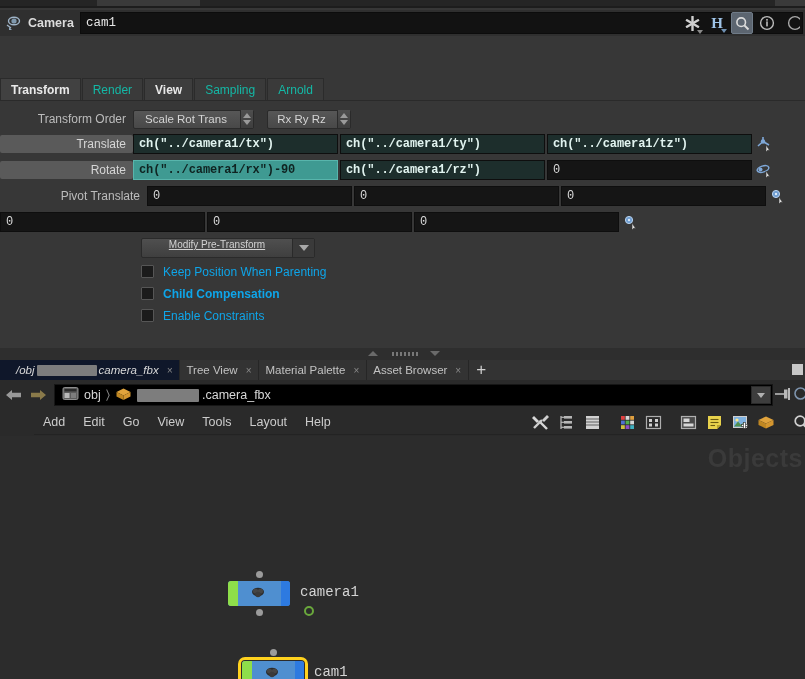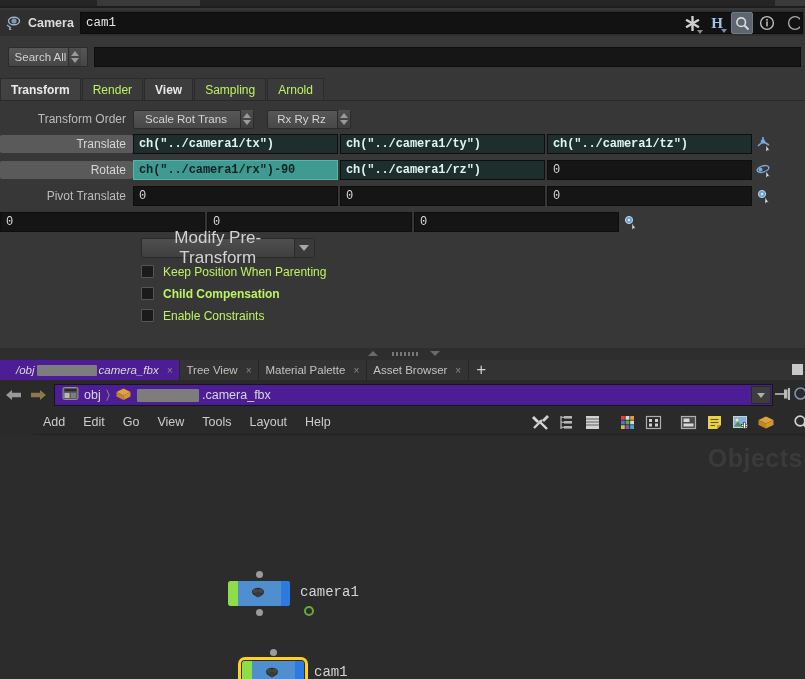--- a/index.html
+++ b/index.html
@@ -48,21 +48,21 @@
           border-left:1px solid #2b2b2b; display:flex; flex-direction:column;
           align-items:center; justify-content:center; gap:2px; }
   .spin i { display:block; width:0;height:0;border-left:4px solid transparent;border-right:4px solid transparent; }
   .spin .up { border-bottom:5px solid #9a9a9a; }
   .spin .dn { border-top:5px solid #9a9a9a; }
   .search-input { margin-left:6px; flex:1 1 auto; height:20px; background:#161616; border:1px solid #0d0d0d; margin-right:4px; }
 
   
   .ptabs { position:absolute; left:0; top:70px; width:805px; height:23px; border-bottom:1px solid #2a2a2a; display:flex; align-items:flex-end; }
   .ptab { height:22px; padding:0 10px; display:flex; align-items:center; font-size:12px;
-          color:#bef264; border:1px solid #2b2b2b; border-bottom:none; background:#3a3a3a; margin-right:1px; }
+          color:#14b8a6; border:1px solid #2b2b2b; border-bottom:none; background:#3a3a3a; margin-right:1px; }
   .ptab.active { background:#414141; color:#eaeaea; font-weight:bold; }
   .ptab.bold { color:#e8e8e8; font-weight:bold; background:#3d3d3d; }
   .ptabs .fill { flex:1 1 auto; height:22px; }
 
   
   .prow { position:absolute; left:0; height:22px; display:flex; align-items:center; }
   .plabel { width:133px; text-align:right; padding-right:7px; font-size:12px; color:#bcbcbc;
             height:18px; line-height:18px; }
   .plabel.chip { background:#5a5a5a; border-radius:2px; color:#d6d6d6; }
   .pfields { display:flex; gap:2px; }
@@ -72,56 +72,56 @@
   .pf.expr { background:#1d2e2c; color:#e2f4f0; font-weight:bold; }
   .pf.exprsel { background:#3f9a92; color:#0f2321; font-weight:bold; border:1px solid #58b5ac; }
   .prowicon { width:24px; height:20px; display:flex; align-items:center; justify-content:center; }
 
   
   .combo { height:19px; background:linear-gradient(#575757,#484848); border:1px solid #2a2a2a;
            border-radius:2px; display:flex; align-items:center; color:#d4d4d4; font-size:11.5px; }
   .combo .cl { flex:1 1 auto; text-align:center; padding:0 8px; }
 
   .pulldown { height:20px; background:linear-gradient(#4f4f4f,#3f3f3f); border:1px solid #2a2a2a;
-              border-radius:2px; display:flex; align-items:center; color:#d2d2d2; font-size:17px; }
+              border-radius:2px; display:flex; align-items:flex-start; color:#d2d2d2; font-size:10px;text-decoration:underline; }
   .pulldown .pl { flex:1 1 auto; text-align:center; }
   .pulldown .pd { width:22px; height:18px; background:#3a3a3a; border-left:1px solid #2a2a2a;
                   display:flex; align-items:center; justify-content:center; }
   .pulldown .pd i { width:0;height:0;border-left:5px solid transparent;border-right:5px solid transparent;border-top:6px solid #a8a8a8; }
 
   
   .cbrow { position:absolute; display:flex; align-items:center; height:17px; }
   .cbox { width:13px; height:13px; background:#1b1b1b; border:1px solid #565656; border-radius:1px; }
-  .cblabel { margin-left:9px; font-size:12px; color:#bef264; }
+  .cblabel { margin-left:9px; font-size:12px; color:#0ea5e9; }
 
   
   .splitter { position:absolute; left:0; top:348px; width:805px; height:12px; background:#2e2e2e; }
   .sp-arrow { position:absolute; top:3px; width:0;height:0;
               border-left:5px solid transparent;border-right:5px solid transparent; }
   .sp-up { border-bottom:5px solid #6a6a6a; left:368px; }
   .sp-dn { border-top:5px solid #6a6a6a; left:430px; }
   .sp-grip { position:absolute; left:392px; top:4px; width:28px; height:4px;
              background-image:repeating-linear-gradient(to right,#777 0 2px,transparent 2px 4px); }
 
   
   .net-pane { position:absolute; left:0; top:360px; width:805px; height:319px; background:#2a2a2a; }
 
   .ntabs { position:absolute; left:0; top:0; width:805px; height:20px; background:#333; display:flex; align-items:center; }
   .ntab { height:20px; padding:0 7px 0 6px; display:flex; align-items:center; gap:8px;
           font-size:11.5px; color:#c2c2c2; border-right:1px solid #262626; }
-  .ntab.active { background:#4c1d95; color:#d8d8d8; font-style:italic;padding-left:16px; }
+  .ntab.active { background:#0f172a; color:#d8d8d8; font-style:italic;padding-left:16px; }
   .ntab .x { color:#8a8a8a; font-size:10px; }
   .redact { display:inline-block; height:11px; background:#7d7d7d; border-radius:1px; vertical-align:middle; }
   .nplus { width:24px; height:20px; display:flex; align-items:center; justify-content:center; color:#cfcfcf; font-size:17px; }
   .ntabs-end { position:absolute; right:2px; top:4px; width:11px; height:11px; background:#c9c9c9; }
 
   
   .crumb-row { position:absolute; left:0; top:22px; width:805px; height:26px; display:flex; align-items:center; }
   .navarrow { width:20px; height:20px; margin-left:4px; display:flex; align-items:center; justify-content:center; }
-  .crumb-box { flex:1 1 auto; height:22px; margin:0 2px 0 6px; background:#4c1d95;
+  .crumb-box { flex:1 1 auto; height:22px; margin:0 2px 0 6px; background:#000000;
                border:1px solid #161616; display:flex; align-items:center; position:relative; }
   .crumb-seg { display:flex; align-items:center; gap:5px; padding-left:7px; color:#d8d8d8; font-size:12.5px; }
   .crumb-sep { color:#888; margin:0 5px; font-size:13px; }
   .crumb-dd { position:absolute; right:1px; top:1px; width:20px; height:18px; background:#3d3d3d;
               border:1px solid #2a2a2a; display:flex; align-items:center; justify-content:center; }
   .crumb-dd i { width:0;height:0;border-left:4px solid transparent;border-right:4px solid transparent;border-top:5px solid #b0b0b0; }
 
   
   .menubar { position:absolute; left:0; top:50px; width:805px; height:25px; border-bottom:1px solid #232323;
              display:flex; align-items:flex-end;margin-left:34px; }
@@ -200,30 +200,20 @@
           </svg>
         </div>
         <div class="hdr-ic">
           <svg width="16" height="16" viewBox="0 0 16 16">
             <circle cx="11" cy="8" r="6.4" fill="none" stroke="#a9a9a9" stroke-width="1.4"></circle>
           </svg>
         </div>
       </div>
     </div>
 
-    <div class="search-row">
-      <div class="search-btn">
-        <span>Search All</span>
-        <span class="spin">
-            <i class="up"></i>
-            <i class="dn"></i>
-          </span>
-      </div>
-      <div class="search-input" title=""></div>
-    </div>
 
     <div class="ptabs">
       <div class="ptab active">
           <span>Transform</span>
         </div>
       <div class="ptab">
           <span>Render</span>
         </div>
       <div class="ptab bold">
           <span>View</span>
@@ -296,21 +286,21 @@
       </div>
       <div class="prowicon">
         <svg width="17" height="17" viewBox="0 0 17 17">
           <ellipse cx="7" cy="7" rx="6" ry="3" fill="none" stroke="#7fa8d8" stroke-width="1.5" transform="rotate(-18 7 7)"></ellipse>
           <circle cx="4.5" cy="7.5" r="2" fill="#7fa8d8"></circle>
           <path d="M10 9 l0 7 l2-2 l2 1 z" fill="#e2e2e2" stroke="#333" stroke-width="0.6"></path>
         </svg>
       </div>
     </div>
 
-    <div class="prow" style="top:177px;">
+    <div class="prow" style="top:177px;margin-left:14px;">
       <div class="plabel">Pivot Translate</div>
       <div class="pfields">
         <div class="pf" style="width:205px;">
             <span>0</span>
           </div>
         <div class="pf" style="width:205px;">
             <span>0</span>
           </div>
         <div class="pf" style="width:205px;">
             <span>0</span>

